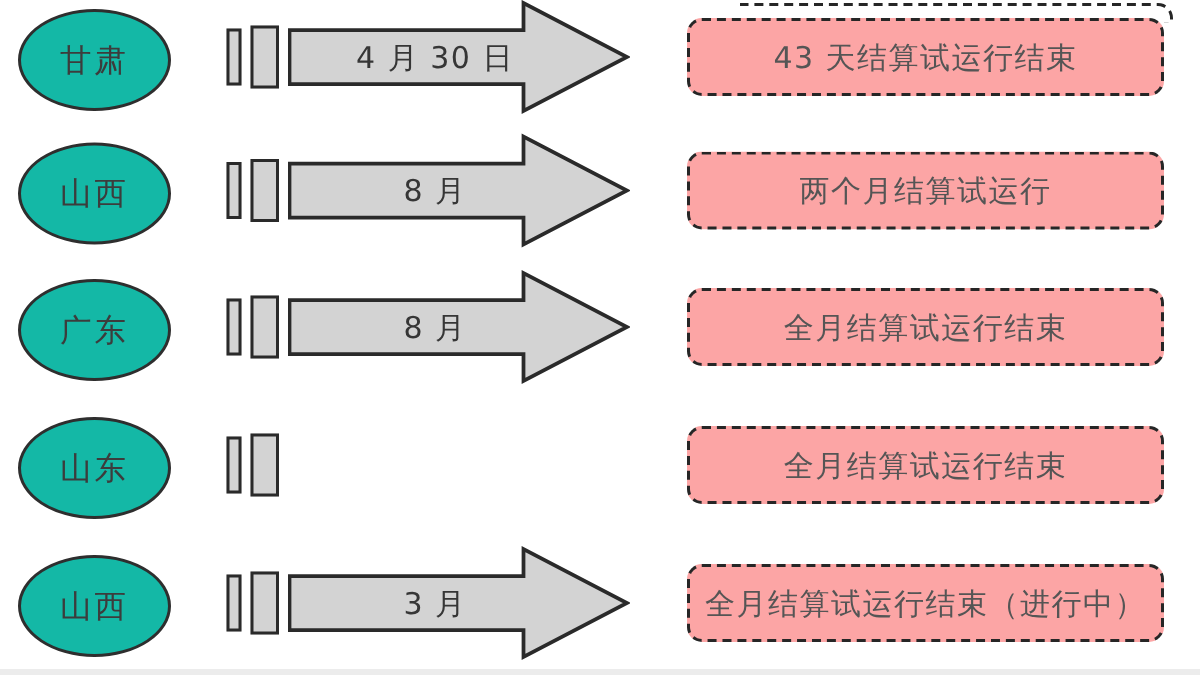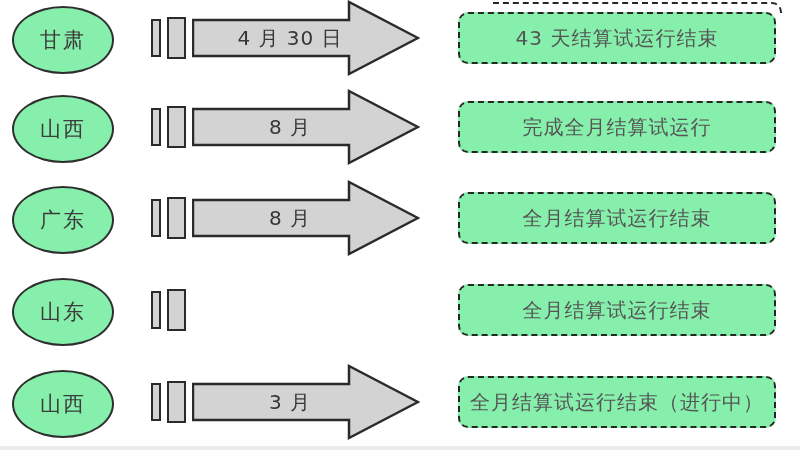--- a/index.html
+++ b/index.html
@@ -20,21 +20,21 @@
     left: 0;
     width: 800px;
     height: 80px;
   }
   .ellipse {
     position: absolute;
     left: 12px;
     top: 8px;
     width: 98px;
     height: 64px;
-    background: #86efac;
+    background: #14b8a6;
     border: 2px solid #2e2e2e;
     border-radius: 50%;
     display: flex;
     align-items: center;
     justify-content: center;
   }
   .ellipse span {
     font-size: 21px;
     color: #3c3c3c;
     letter-spacing: 2px;
@@ -71,21 +71,21 @@
     letter-spacing: 1px;
   }
   .status-box {
     position: absolute;
     left: 458px;
     top: 14px;
     width: 314px;
     height: 48px;
     border: 2px dashed #262626;
     border-radius: 10px;
-    background: #86efac;
+    background: #fca5a5;
     display: flex;
     align-items: center;
     justify-content: center;
   }
   .status-box span {
     font-size: 20px;
     color: #555555;
     letter-spacing: 1px;
     white-space: nowrap;
   }
@@ -144,21 +144,21 @@
     </div>
     <div class="bar bar1"></div>
     <div class="bar bar2"></div>
     <div class="arrow-wrap">
       <svg viewBox="0 0 228 80">
         <polygon points="1,22 157,22 157,4 226,40 157,76 157,58 1,58" fill="#d3d3d3" stroke="#2a2a2a" stroke-width="2.5" stroke-linejoin="miter"></polygon>
       </svg>
       <div class="arrow-label">8 月</div>
     </div>
     <div class="status-box">
-      <span>完成全月结算试运行</span>
+      <span>两个月结算试运行</span>
     </div>
   </div>
 
   <div class="row row-2">
     <div class="ellipse">
       <span>广东</span>
     </div>
     <div class="bar bar1"></div>
     <div class="bar bar2"></div>
     <div class="arrow-wrap">

